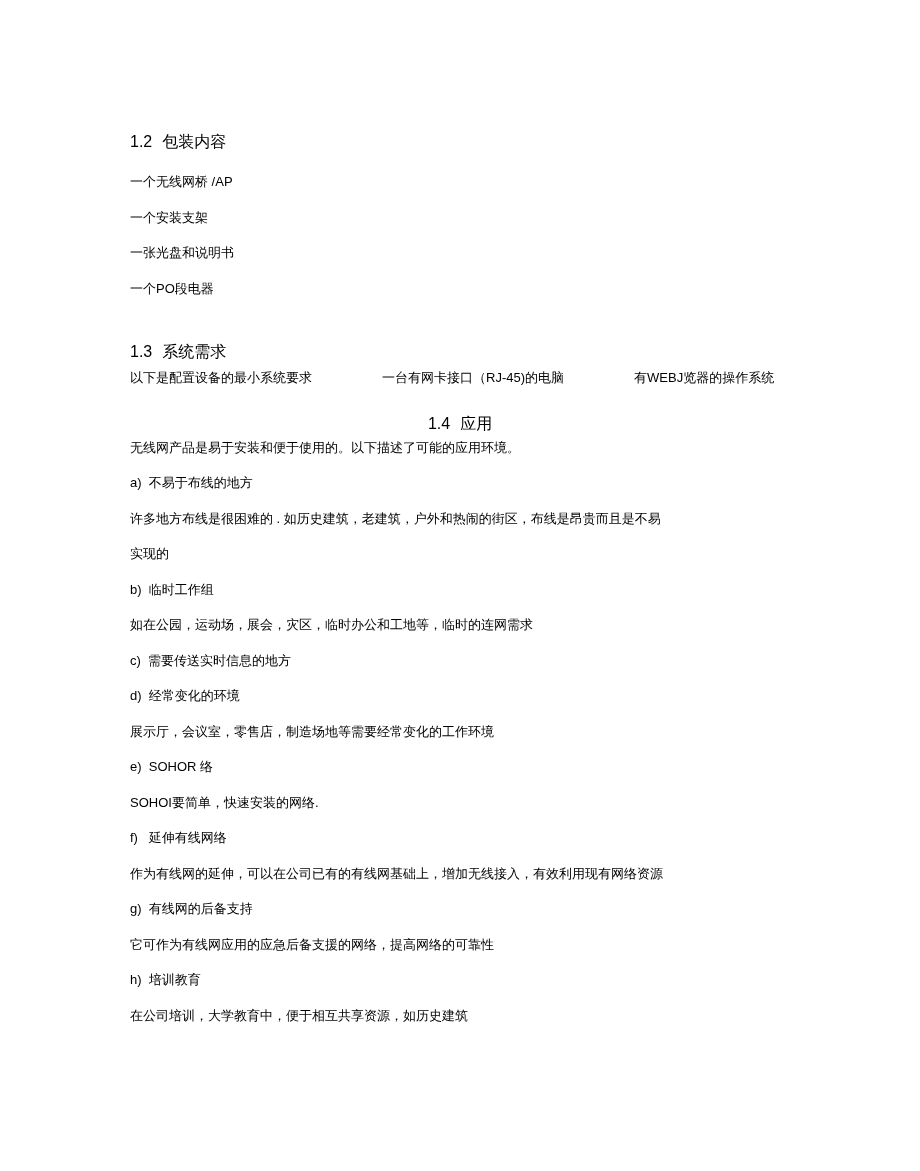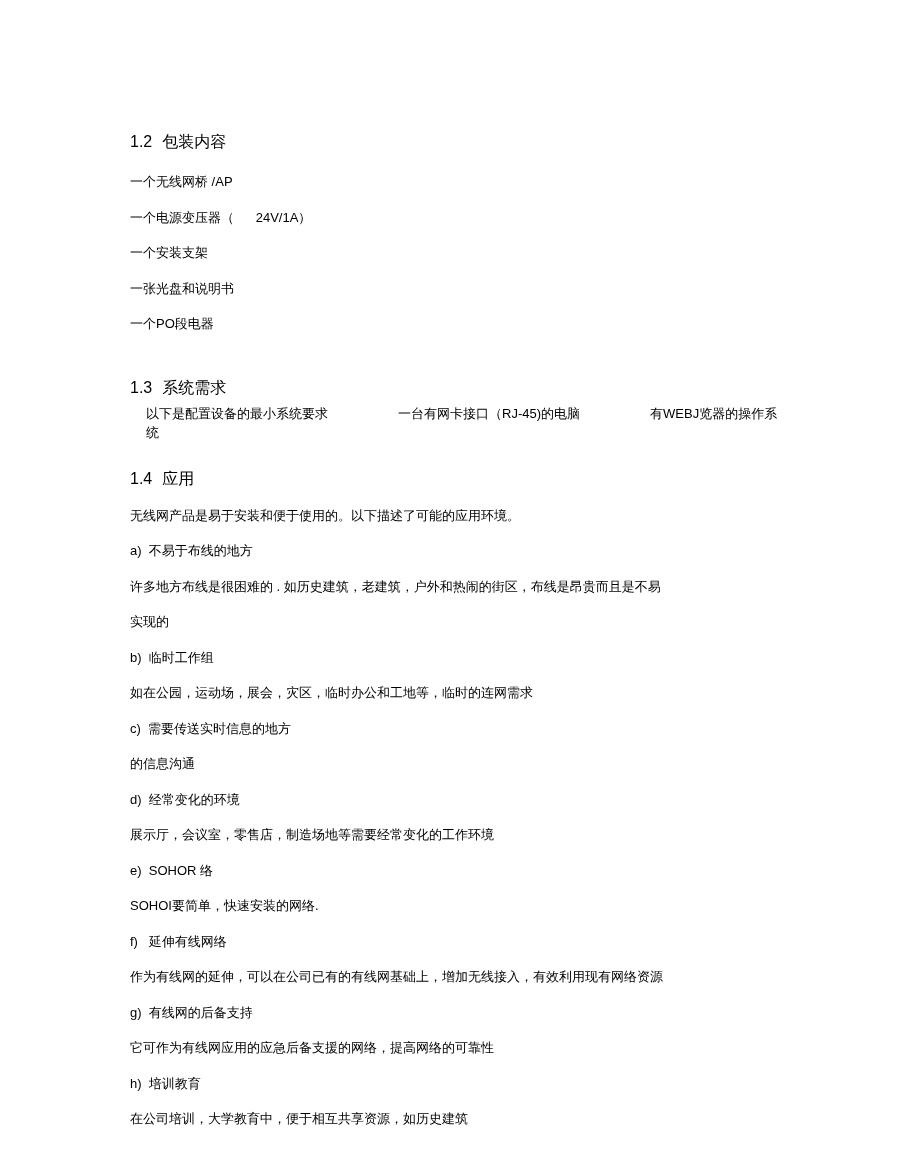--- a/index.html
+++ b/index.html
@@ -23,40 +23,39 @@
     }
     .section-heading .gap {
       display: inline-block;
       width: 10px;
     }
     p {
       margin: 0 0 16px 0;
     }
     .sys-req-line {
       font-size: 13px;
-      margin: 0 0 24px 16px;
+      margin: 0 0 24px 0;
     }
     .sys-req-line span.sep { display:inline-block; width:70px; }
     .list-label {
       font-family: Arial, sans-serif;
     }
     .section-1-2 { margin-bottom: 42px; }
     .section-1-3 { margin-bottom: 22px; }
     .sec13-heading { margin-bottom: 4px; }
-    .sec14-heading { margin-bottom: 15px; }
+    .sec14-heading { margin-bottom: 2px; text-align: center; }
   </style>
 </head>
 <body>
 
 <div class="section-1-2">
   <h2 class="section-heading">
     <span class="num">1.2</span><span class="gap"></span><span>包装内容</span>
   </h2>
   <p>一个无线网桥 /AP</p>
-  <p>一个电源变压器（&nbsp;&nbsp;&nbsp;&nbsp;&nbsp;&nbsp;24V/1A）</p>
   <p>一个安装支架</p>
   <p>一张光盘和说明书</p>
   <p>一个PO段电器</p>
 </div>
 
 <div class="section-1-3">
   <h2 class="section-heading sec13-heading">
     <span class="num">1.3</span><span class="gap"></span><span>系统需求</span>
   </h2>
   <p class="sys-req-line">
@@ -71,21 +70,20 @@
   <p>无线网产品是易于安装和便于使用的。以下描述了可能的应用环境。</p>
 
   <p><span class="list-label">a)</span>&nbsp;&nbsp;<span>不易于布线的地方</span></p>
   <p>许多地方布线是很困难的 . 如历史建筑，老建筑，户外和热闹的街区，布线是昂贵而且是不易</p>
   <p>实现的</p>
 
   <p><span class="list-label">b)</span>&nbsp;&nbsp;<span>临时工作组</span></p>
   <p>如在公园，运动场，展会，灾区，临时办公和工地等，临时的连网需求</p>
 
   <p><span class="list-label">c)</span>&nbsp;&nbsp;<span>需要传送实时信息的地方</span></p>
-  <p>的信息沟通</p>
 
   <p><span class="list-label">d)</span>&nbsp;&nbsp;<span>经常变化的环境</span></p>
   <p>展示厅，会议室，零售店，制造场地等需要经常变化的工作环境</p>
 
   <p><span class="list-label">e)</span>&nbsp;&nbsp;<span>SOHOR 络</span></p>
   <p>SOHOI要简单，快速安装的网络.</p>
 
   <p><span class="list-label">f)</span>&nbsp;&nbsp;&nbsp;<span>延伸有线网络</span></p>
   <p>作为有线网的延伸，可以在公司已有的有线网基础上，增加无线接入，有效利用现有网络资源</p>
 

